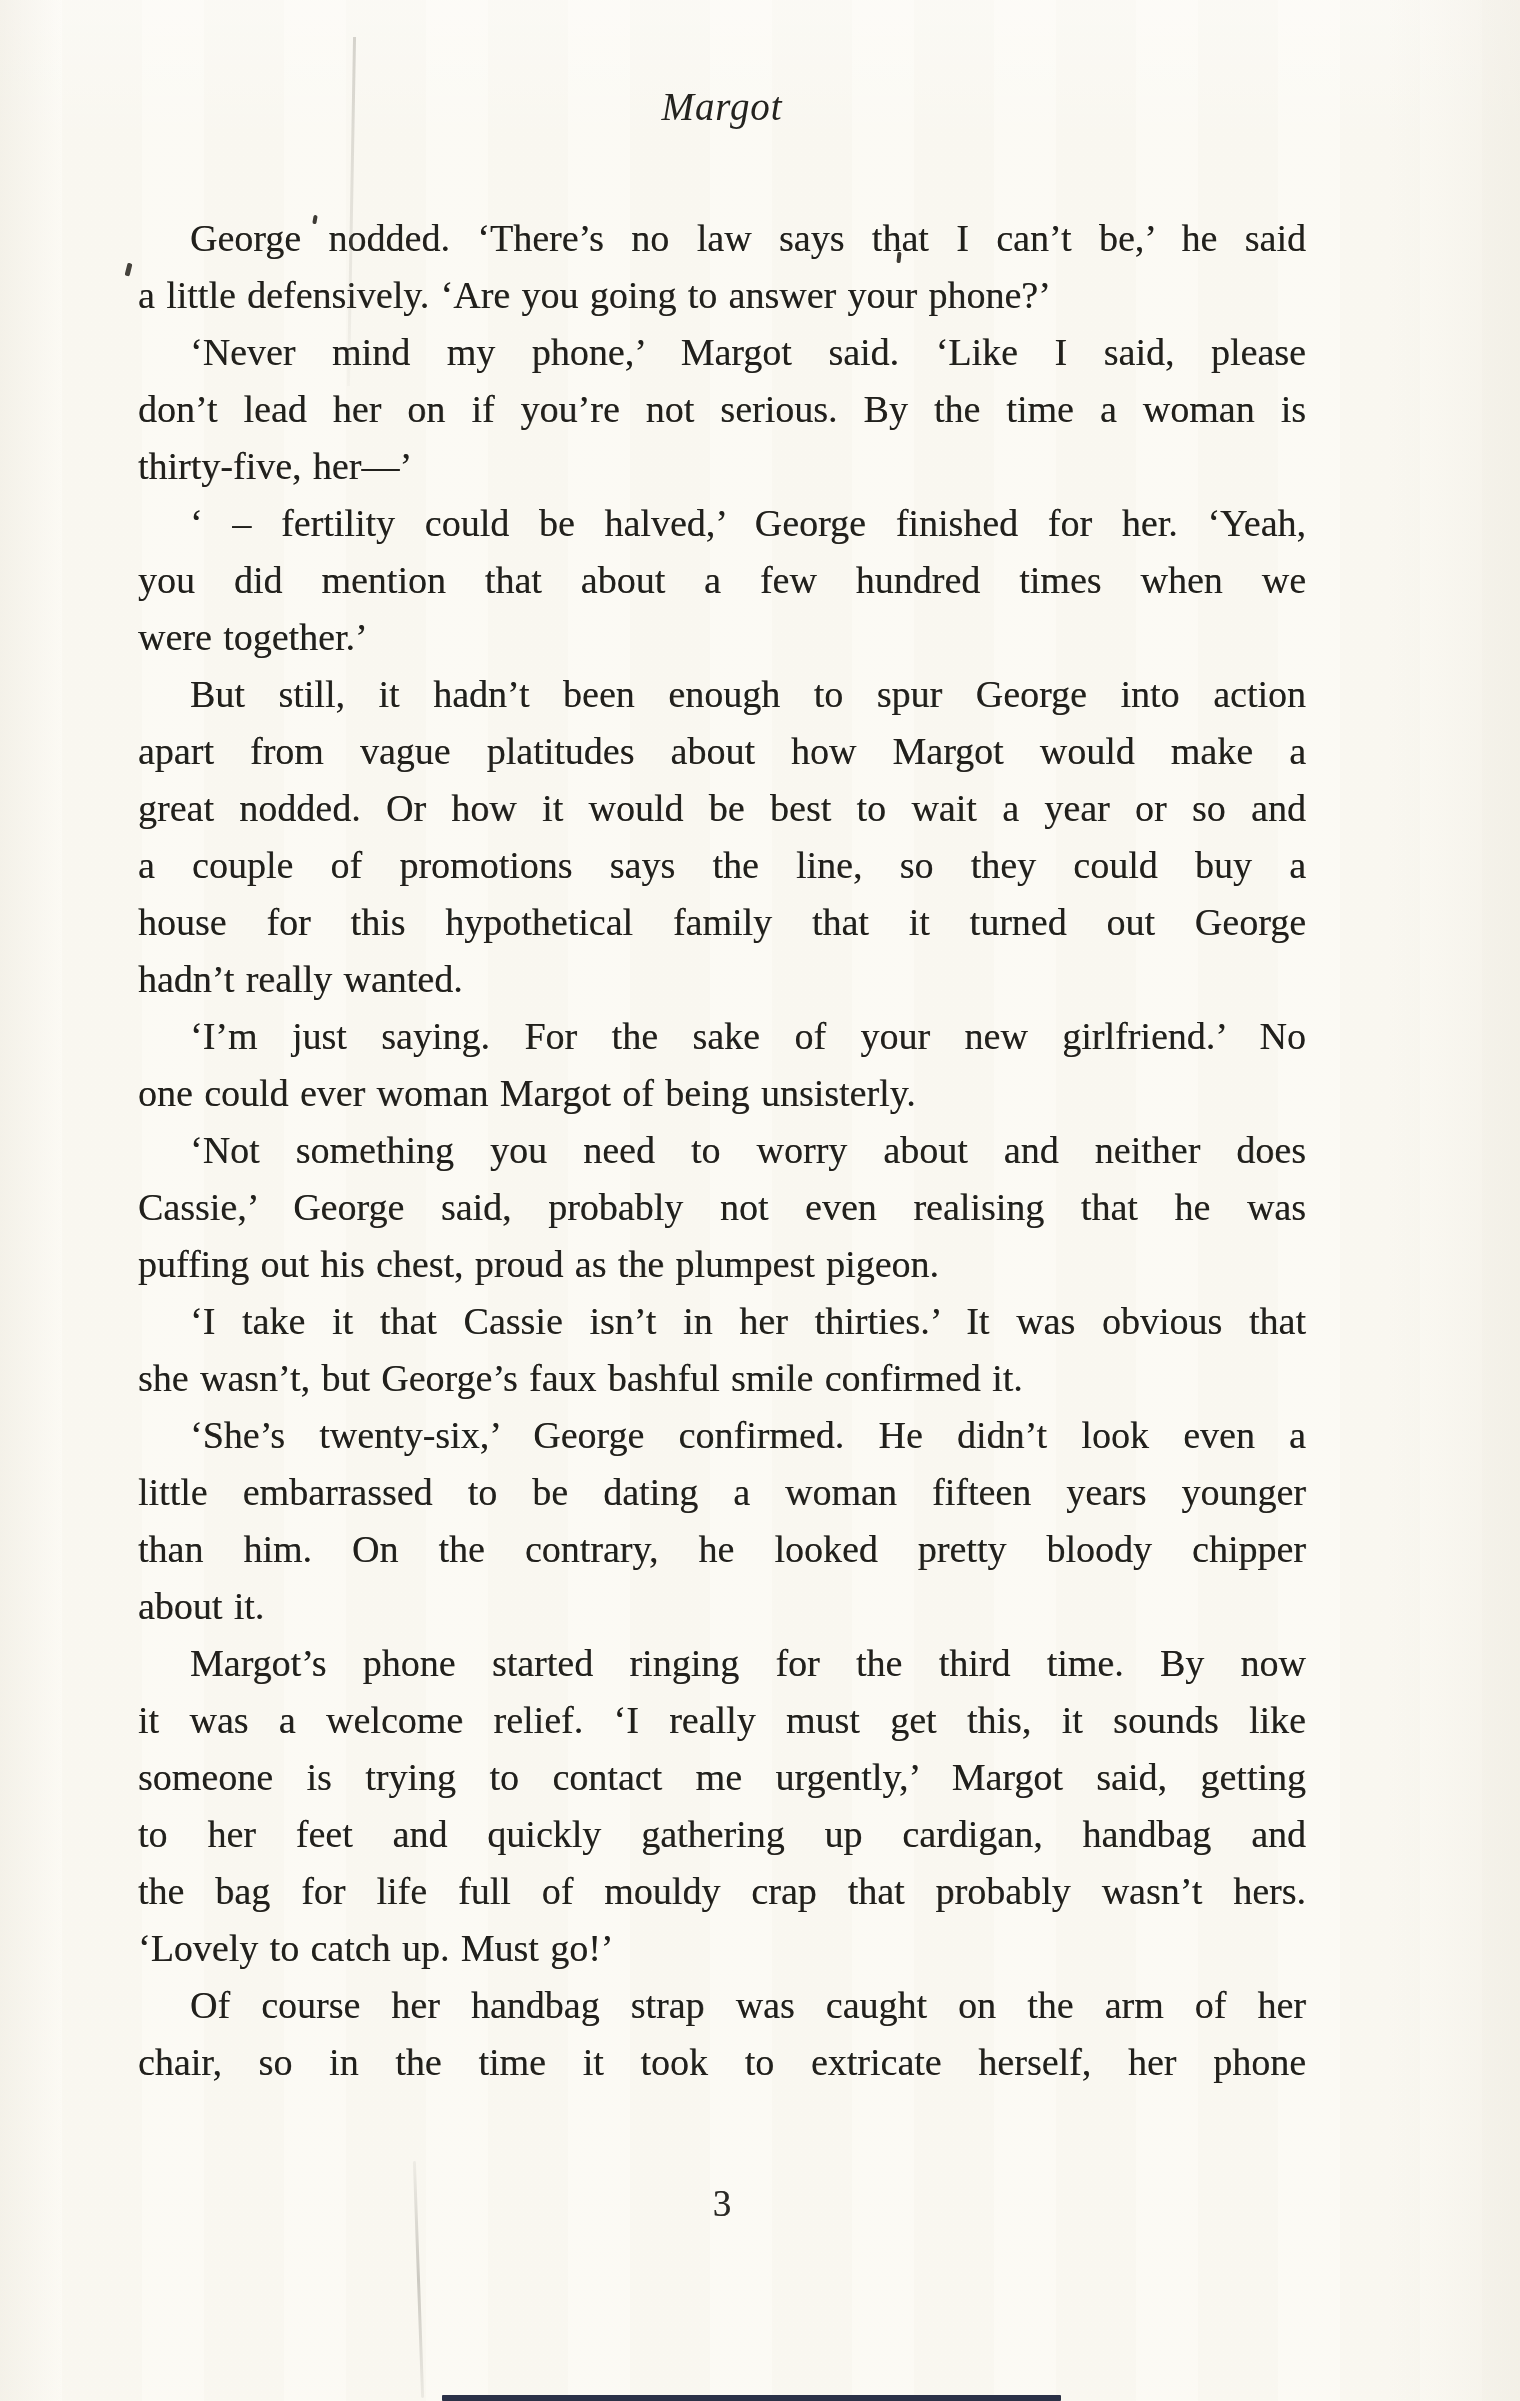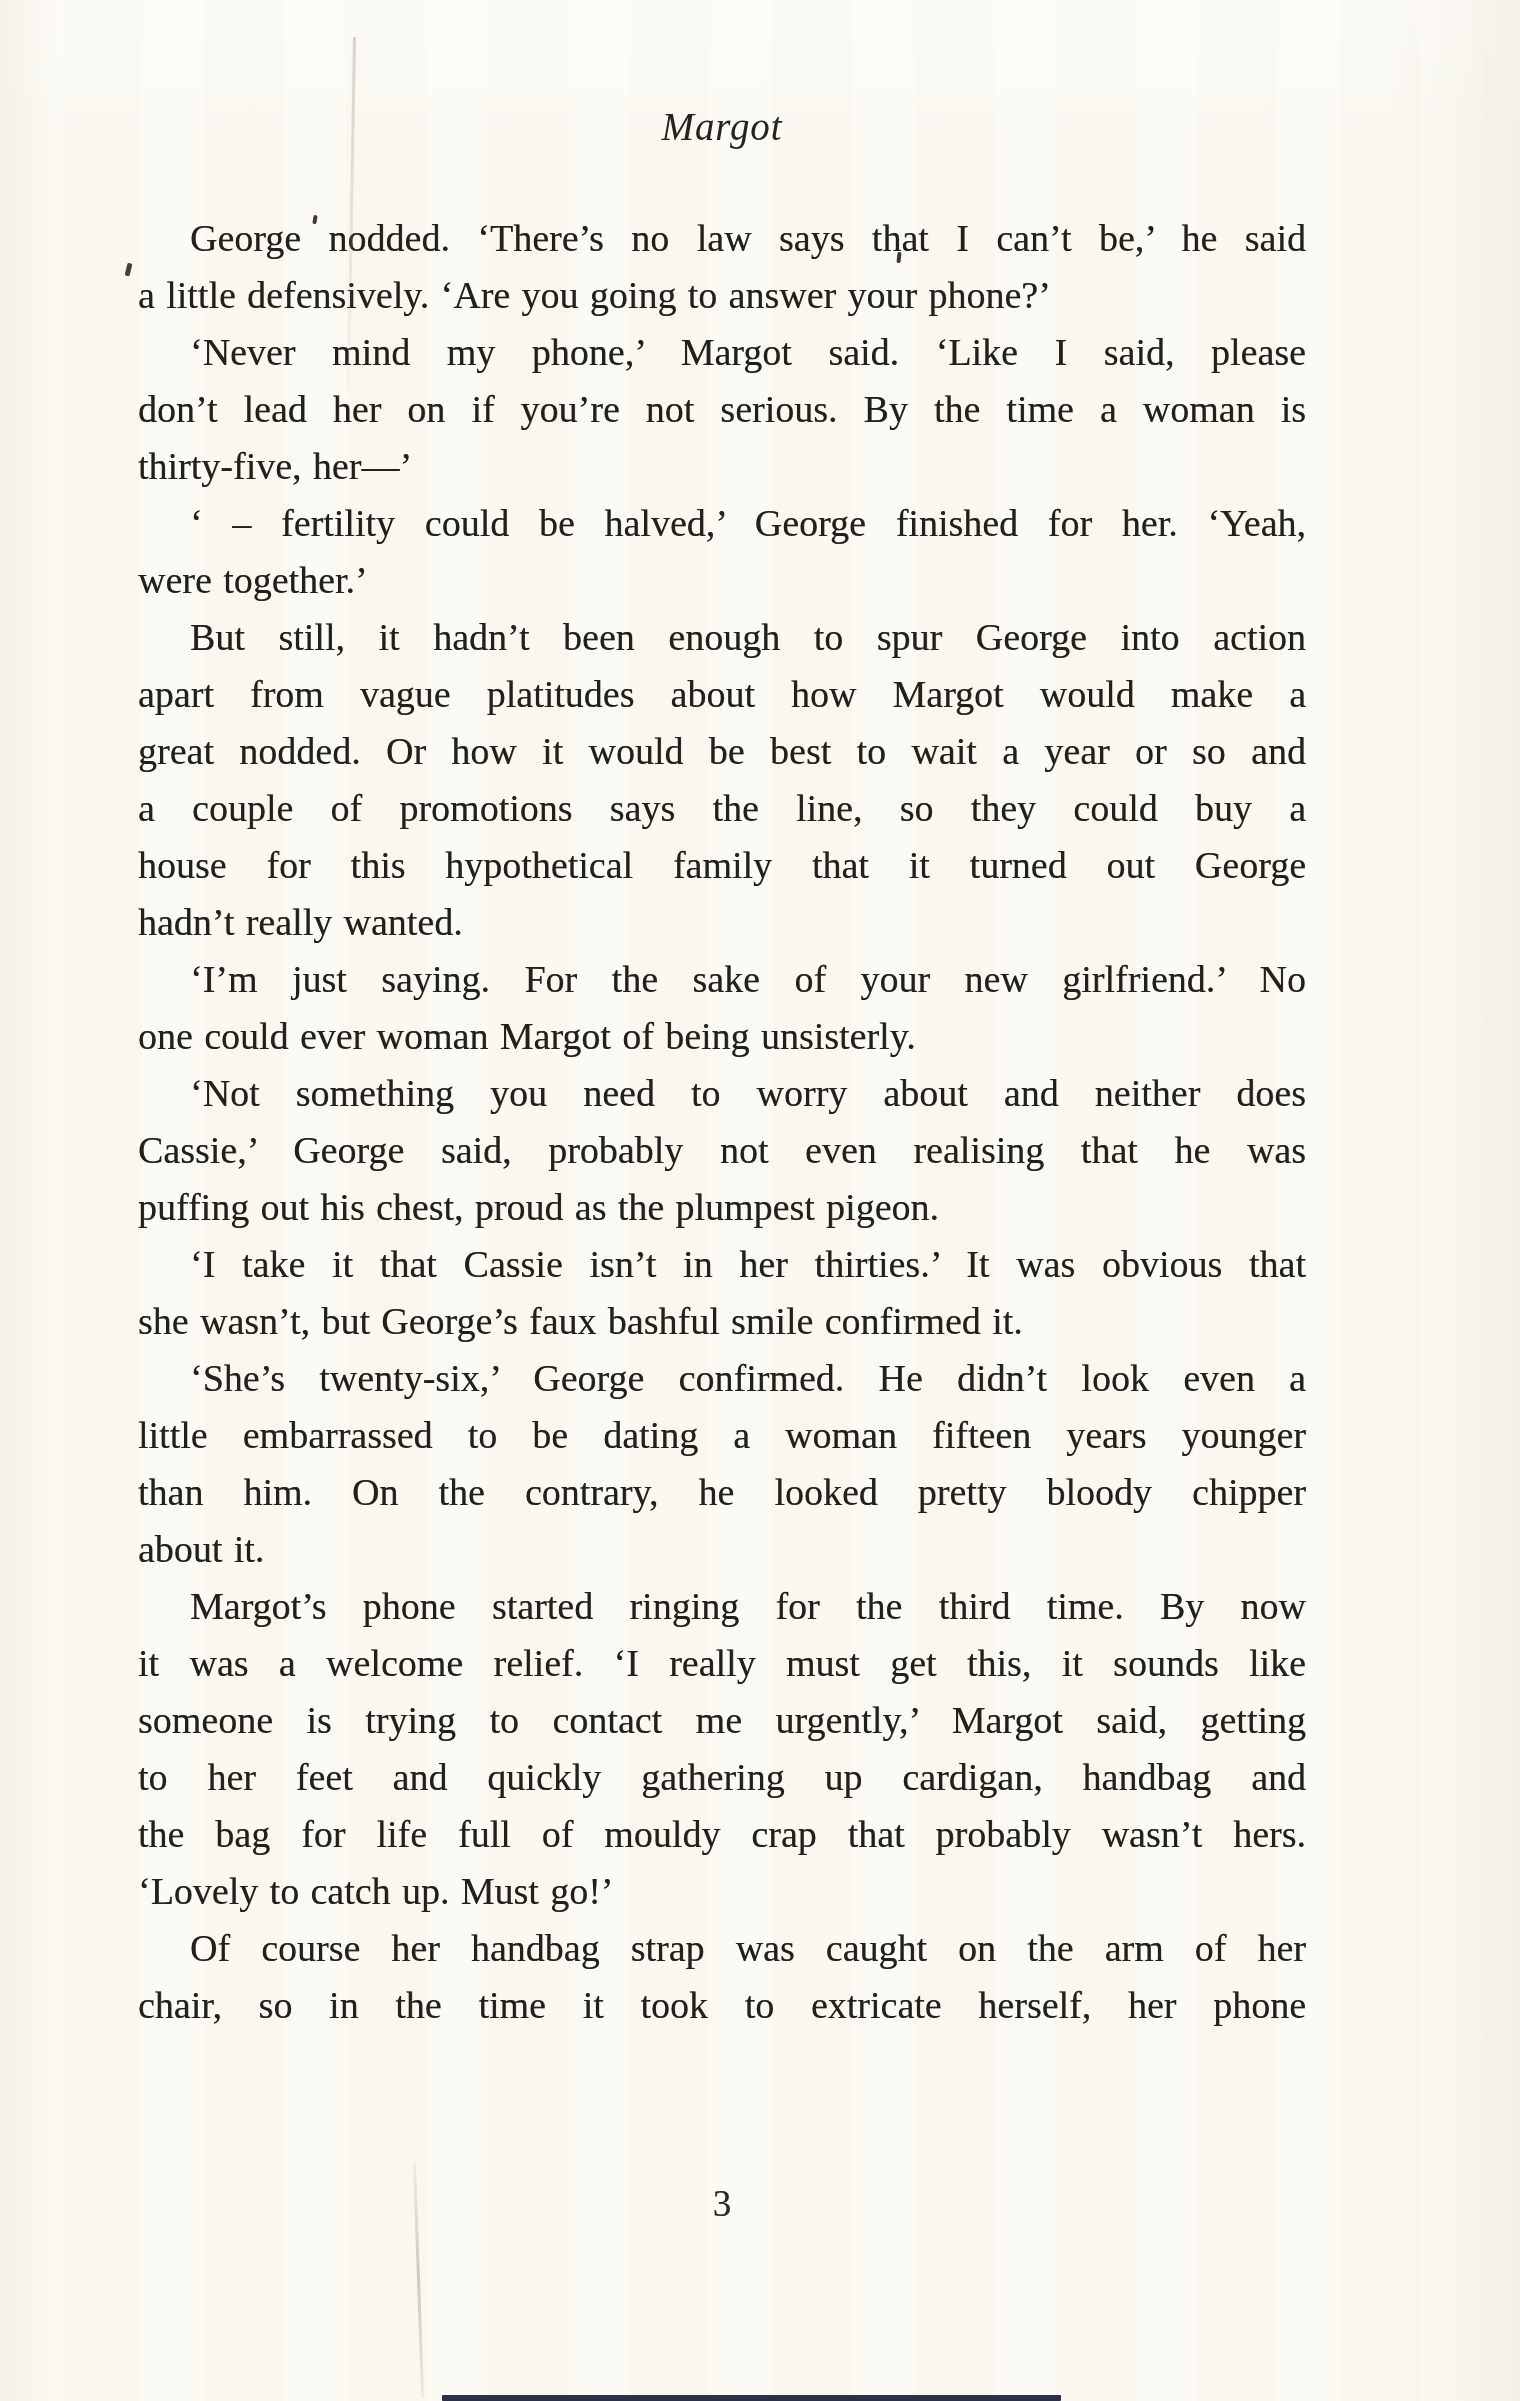--- a/index.html
+++ b/index.html
@@ -26,21 +26,21 @@
       linear-gradient(90deg, rgba(229,224,211,0.35) 0px, rgba(0,0,0,0) 62px),
       linear-gradient(90deg, rgba(0,0,0,0) 1389px, rgba(235,231,220,0.45) 1519px),
       linear-gradient(180deg, rgba(255,255,255,0.30) 0%, rgba(0,0,0,0) 6%),
       repeating-linear-gradient(90deg,
         rgba(255,255,255,0.16) 0px, rgba(255,255,255,0.16) 62px,
         rgba(0,0,0,0.008) 62px, rgba(0,0,0,0.008) 142px);
   }
 
   .running-header {
     position: absolute;
-    top: 104px;
+    top: 84px;
     left: 138px;
     width: 1168px;
     text-align: center;
     font-style: italic;
     font-size: 39px;
     letter-spacing: 0.9px;
     color: #24231f;
   }
 
   .text-block {
@@ -121,20 +121,21 @@
 
   <div class="running-header">Margot</div>
 
   <div class="text-block">
       <div class="line first">George nodded. ‘There’s no law says that I can’t be,’ he said</div>
       <div class="line end">a little defensively. ‘Are you going to answer your phone?’</div>
       <div class="line first">‘Never mind my phone,’ Margot said. ‘Like I said, please</div>
       <div class="line">don’t lead her on if you’re not serious. By the time a woman is</div>
       <div class="line end">thirty-five, her—’</div>
       <div class="line first">‘ – fertility could be halved,’ George finished for her. ‘Yeah,</div>
+      <div class="line">you did mention that about a few hundred times when we</div>
       <div class="line end">were together.’</div>
       <div class="line first">But still, it hadn’t been enough to spur George into action</div>
       <div class="line">apart from vague platitudes about how Margot would make a</div>
       <div class="line">great nodded. Or how it would be best to wait a year or so and</div>
       <div class="line">a couple of promotions says the line, so they could buy a</div>
       <div class="line">house for this hypothetical family that it turned out George</div>
       <div class="line end">hadn’t really wanted.</div>
       <div class="line first">‘I’m just saying. For the sake of your new girlfriend.’ No</div>
       <div class="line end">one could ever woman Margot of being unsisterly.</div>
       <div class="line first">‘Not something you need to worry about and neither does</div>

